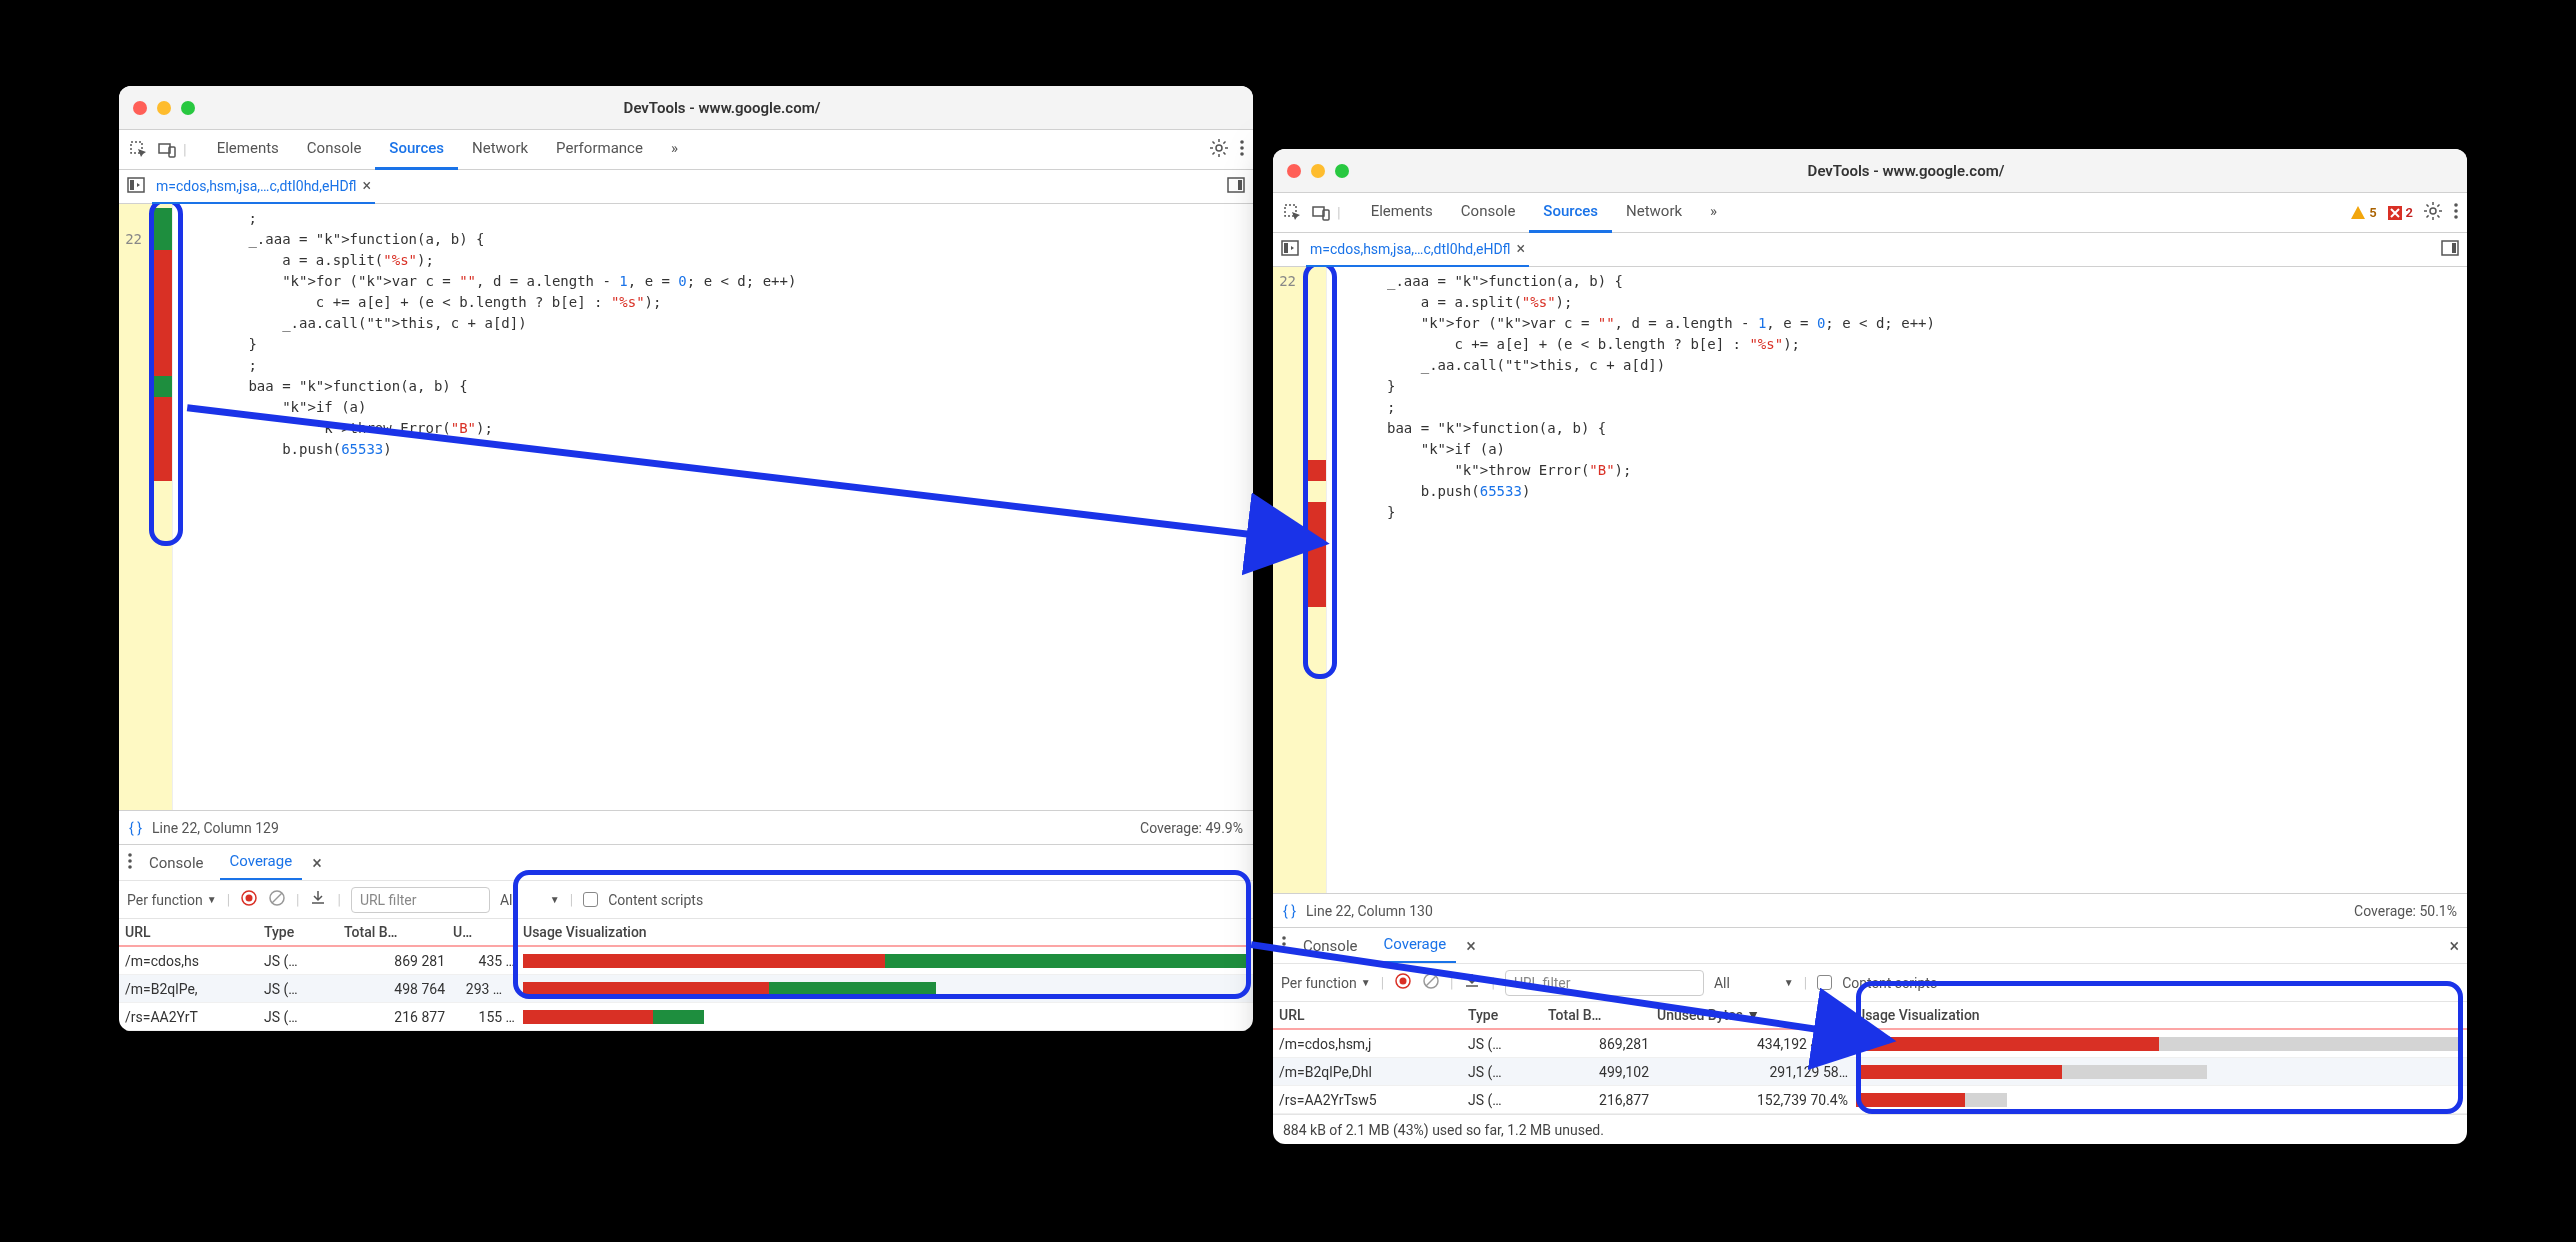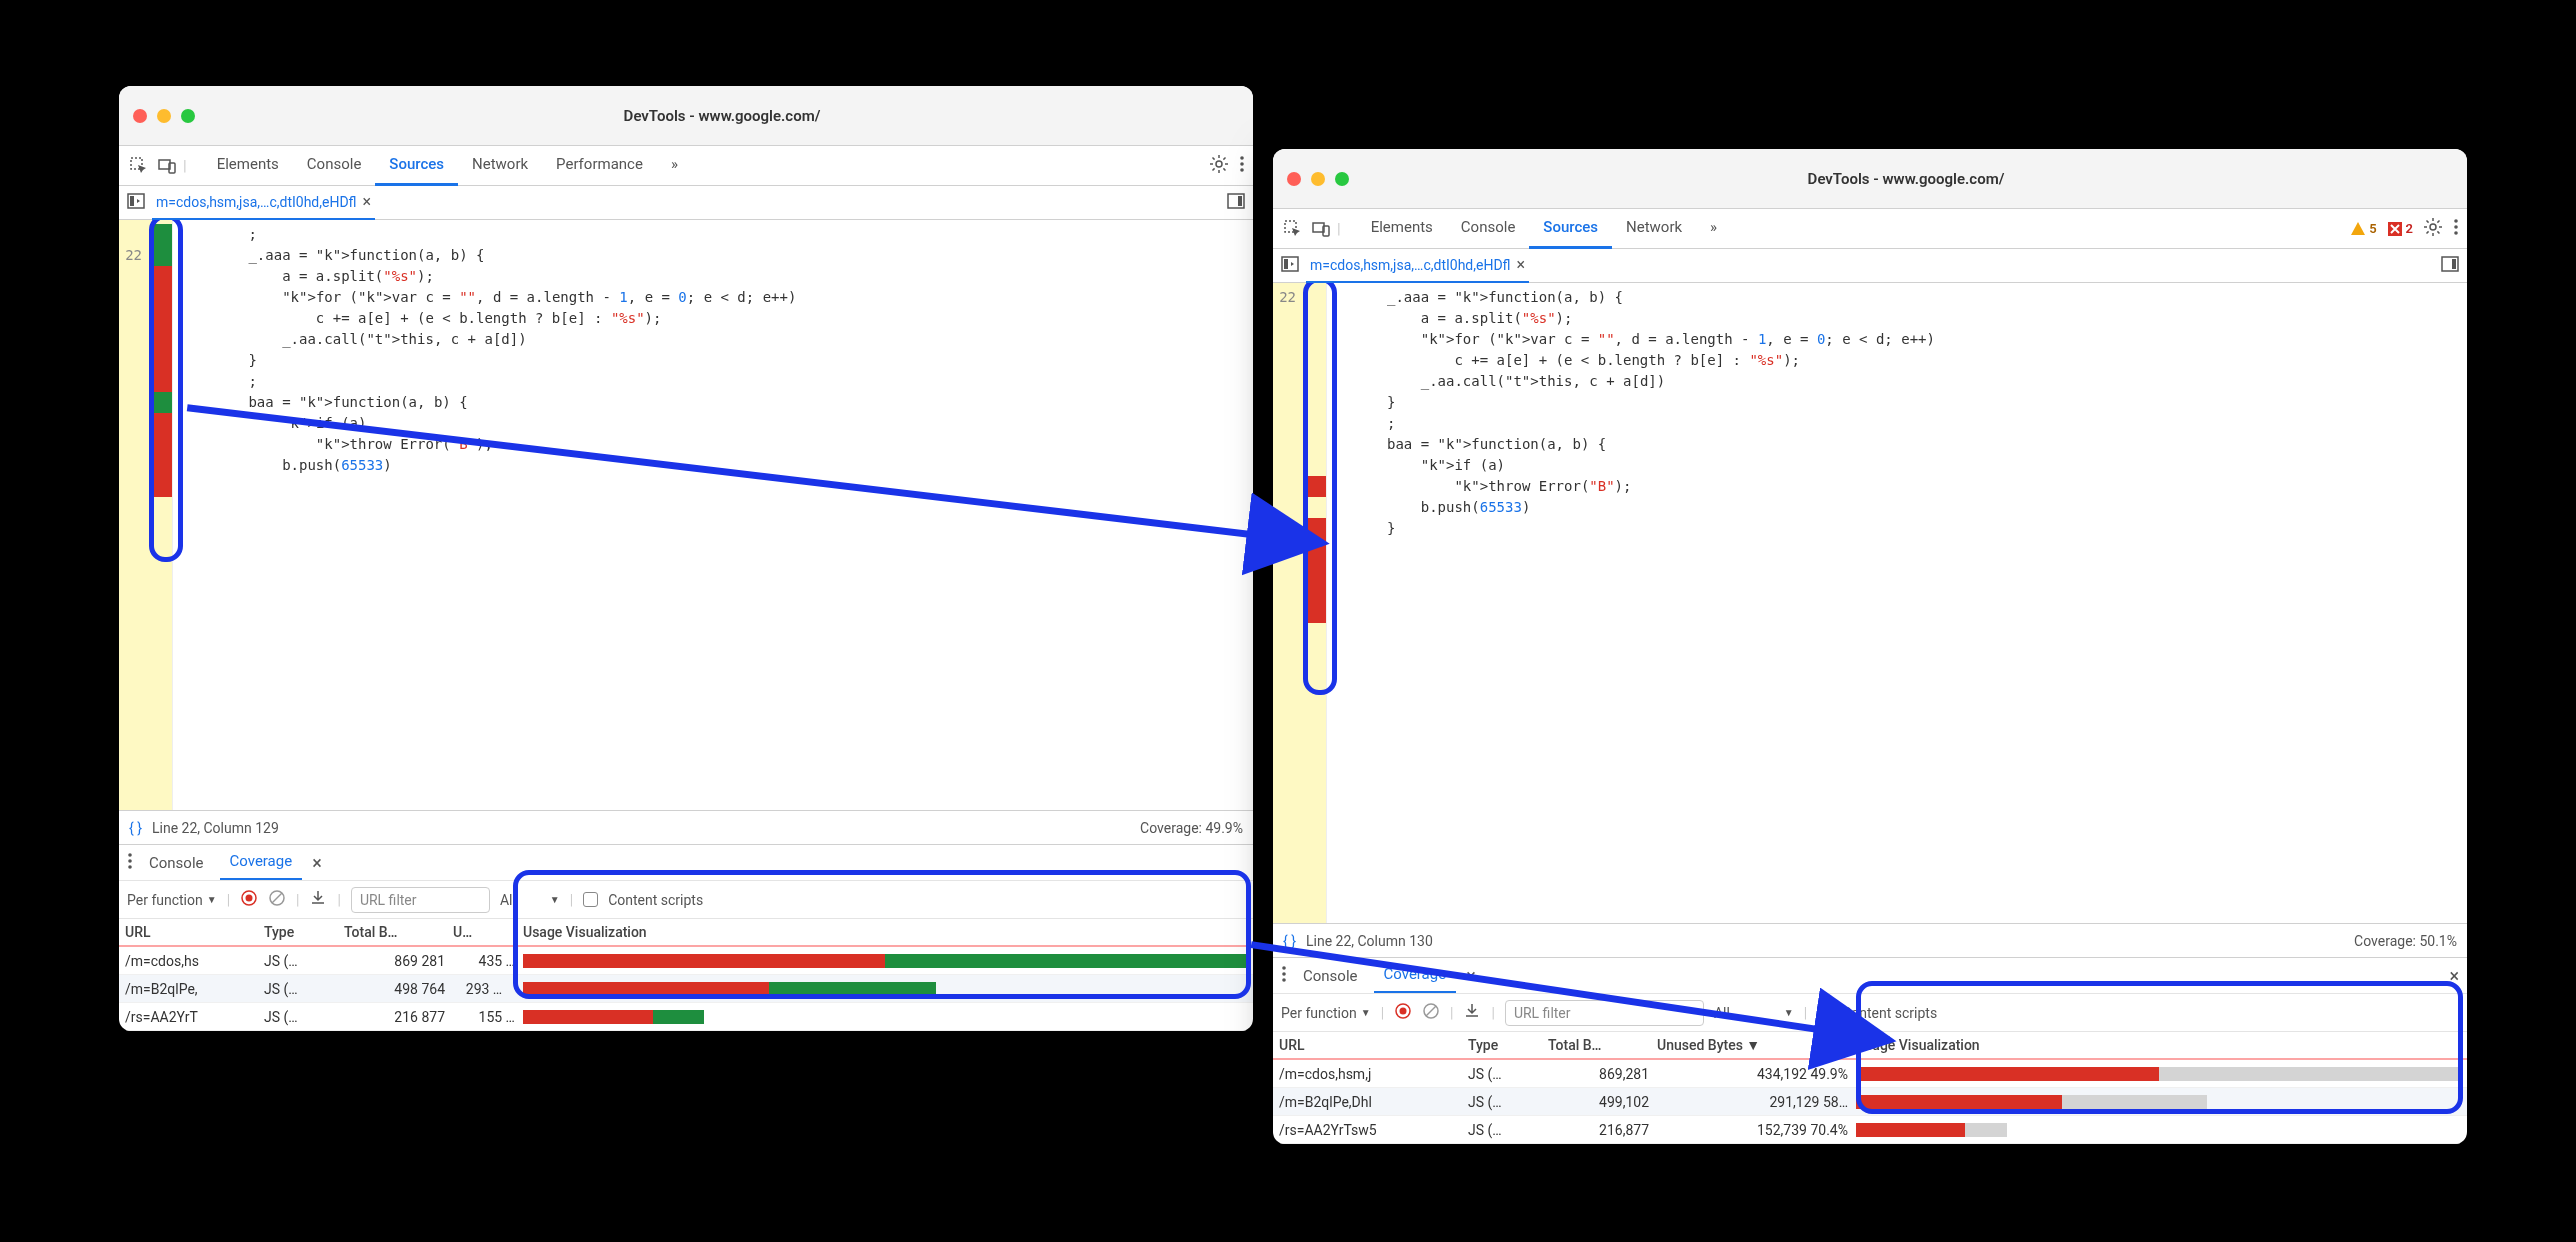--- a/index.html
+++ b/index.html
@@ -16,21 +16,21 @@
   .window {
     position: absolute;
     background: #fff;
     border-radius: 12px;
     box-shadow: 0 8px 40px rgba(0,0,0,0.5);
     overflow: hidden;
     display: flex;
     flex-direction: column;
   }
   .titlebar {
-    height: 60px;
+    height: 44px;
     background: #f4f4f4;
     border-bottom: 1px solid #d0d0d0;
     display: flex;
     align-items: center;
     padding: 0 14px;
     gap: 10px;
   }
   .traffic { display: flex; gap: 10px; }
   .dot { width: 14px; height: 14px; border-radius: 50%; }
   .dot.red { background: #ff5f57; }
@@ -595,20 +595,21 @@
             <div class="bar-wrap">
       <div class="bar-seg seg-red" style="width:18%"></div>
       <div class="bar-seg seg-grey" style="width:7%"></div>
     </div>
           </div>
     </div>
       </div>
   </div>
   <div class="highlight-ring" style="left:583px; bottom:30px; width:607px; height:133px;"></div>
 
+  <div class="footer">884 kB of 2.1 MB (43%) used so far, 1.2 MB unused.</div>
 </div>
 
 <svg class="arrow-svg" style="left:0;top:0;width:2576px;height:1242px;" viewBox="0 0 2590 1249" width="2576" height="1242">
   <defs>
     <marker id="ah" markerWidth="14" markerHeight="14" refX="11" refY="6" orient="auto">
       <path d="M0,0 L12,6 L0,12 Z" fill="#1a33e8"></path>
     </marker>
   </defs>
   <line x1="188" y1="410" x2="1330" y2="546" stroke="#1a33e8" stroke-width="7" marker-end="url(#ah)"></line>
   <line x1="1258" y1="950" x2="1900" y2="1046" stroke="#1a33e8" stroke-width="7" marker-end="url(#ah)"></line>

